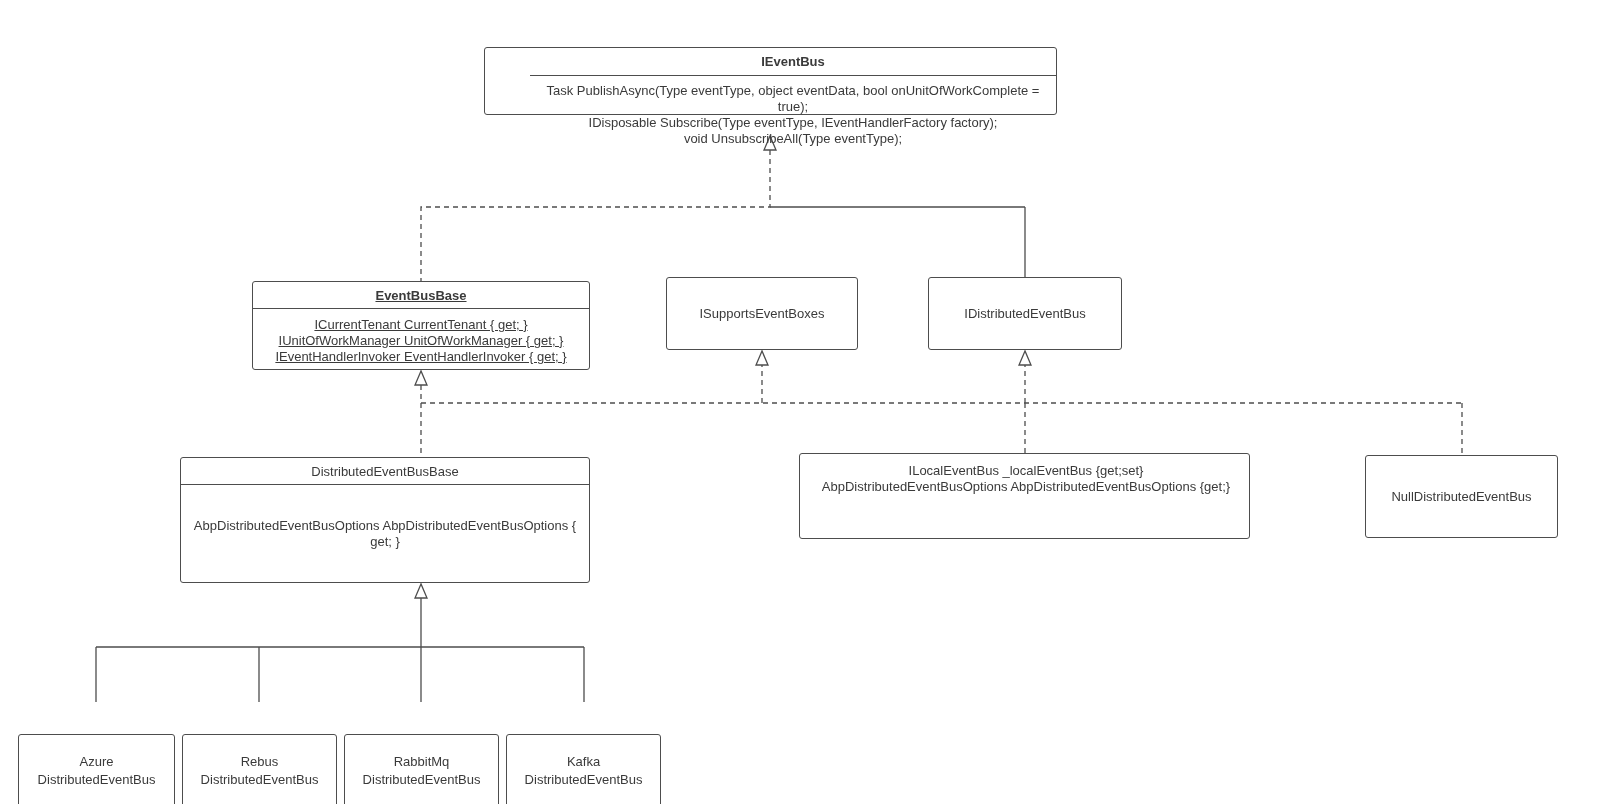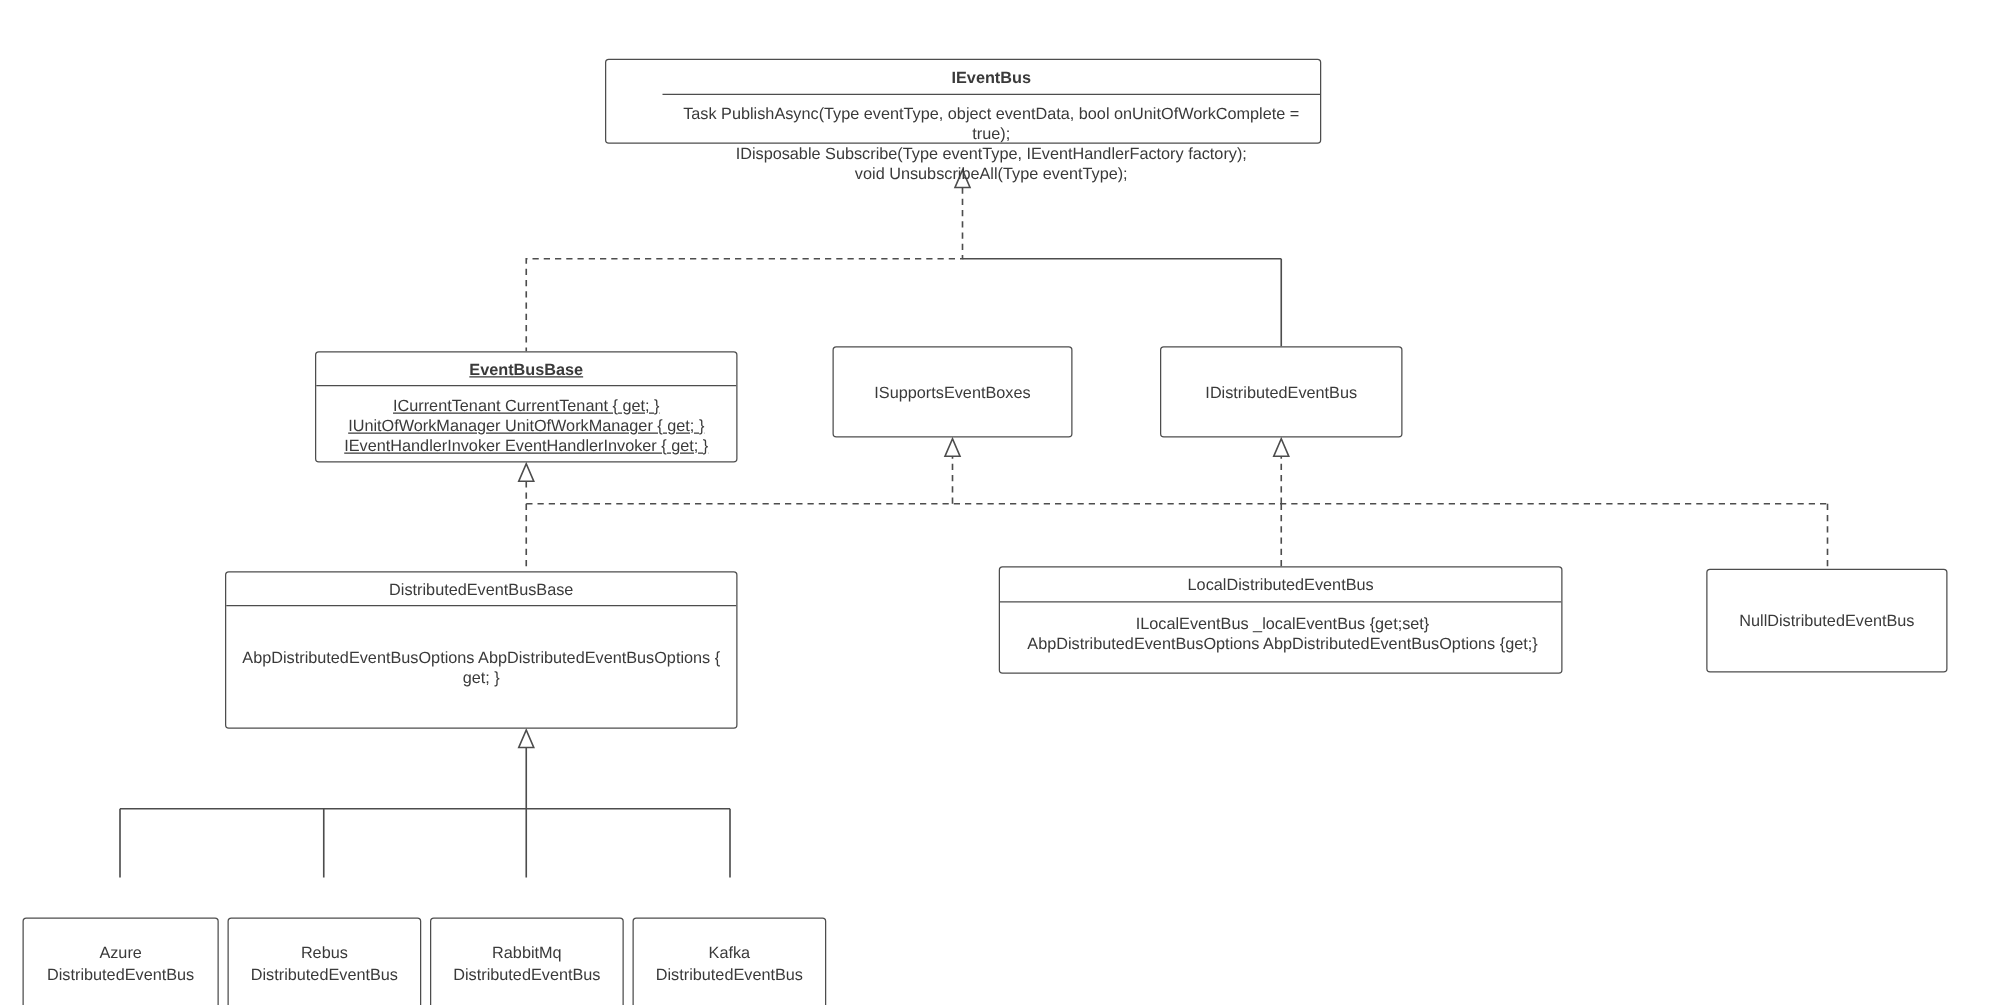--- a/index.html
+++ b/index.html
@@ -153,21 +153,20 @@
   </div>
 
   <div class="uml-box" id="box-distributedeventbusbase">
     <div class="uml-title with-divider">DistributedEventBusBase</div>
     <div class="uml-members vcenter">
       <div>AbpDistributedEventBusOptions AbpDistributedEventBusOptions { get; }</div>
     </div>
   </div>
 
   <div class="uml-box" id="box-localdistributedeventbus">
-    <div class="uml-title with-divider">LocalDistributedEventBus</div>
     <div class="uml-members">
       <div>ILocalEventBus _localEventBus {get;set}</div>
       <div>AbpDistributedEventBusOptions AbpDistributedEventBusOptions {get;}</div>
     </div>
   </div>
 
   <div class="uml-box label-box" id="box-nulldistributedeventbus">
     <span>NullDistributedEventBus</span>
   </div>
 

